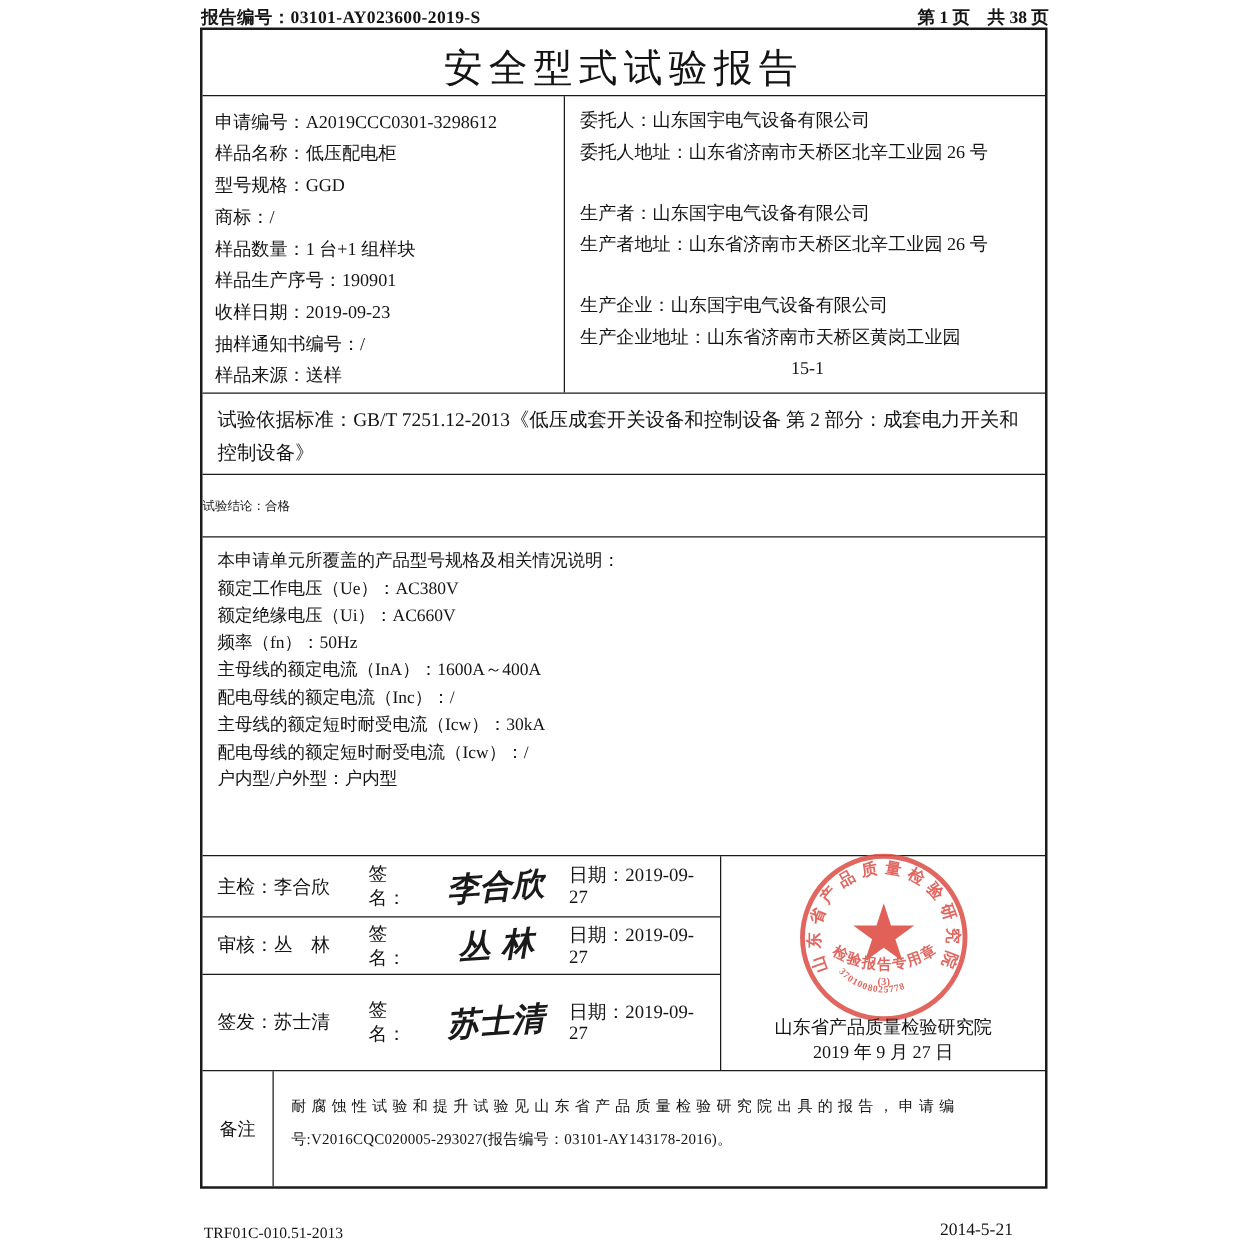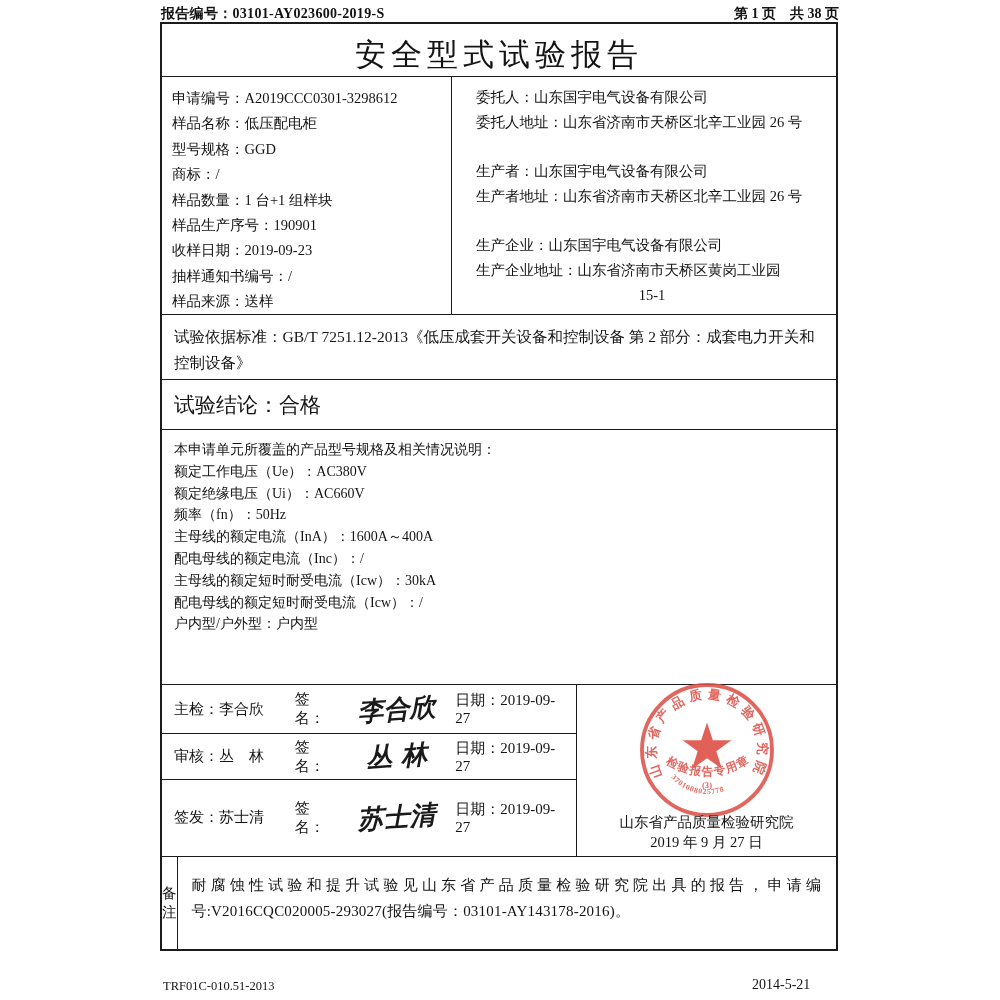--- a/index.html
+++ b/index.html
@@ -18,33 +18,33 @@
 
   
   .doc { position:absolute; left:160px; top:22px; width:678px;
     border:2px solid #1b1b1b; box-sizing:border-box; background:#fff; }
   .row { box-sizing:border-box; border-bottom:1.5px solid #1b1b1b; position:relative; }
   .row:last-child { border-bottom:none; }
 
   .title-row { height:53px; display:flex; align-items:flex-end; justify-content:center; }
   .doc-title { font-size:31px; letter-spacing:5px; font-weight:500; }
 
-  .info-row { height:238px; display:flex;gap:12px; }
+  .info-row { height:238px; display:flex; }
   .info-left { width:290px; box-sizing:border-box; border-right:1.5px solid #1b1b1b;
     padding:9px 6px 0 10px; font-size:14.5px; }
   .info-left .line { line-height:25.4px; }
   .info-right { flex:1; padding:8px 8px 0 12px; font-size:14.5px; box-sizing:border-box; }
   .info-right .grp { margin-bottom:24px; }
   .info-right .line { line-height:25px; }
   .indent-line { text-align:center; line-height:25px; }
 
   .standard-row { height:65px; padding:9px 12px 0 12px; box-sizing:border-box;
     font-size:15.5px; line-height:26px; }
   .conclusion-row { height:50px; display:flex; align-items:center;
-    padding:0 12px; box-sizing:border-box; font-size:21px; }
+    padding:0 0; box-sizing:border-box; font-size:10px; }
 
   .coverage-row { height:255px; padding:9px 12px 12px 12px; box-sizing:border-box; font-size:14px; }
   .coverage-row .line { line-height:21.8px; }
 
   .sig-row { height:172px; display:flex; }
   .sig-left { width:415px; box-sizing:border-box; border-right:1.5px solid #1b1b1b;
     display:flex; flex-direction:column; }
   .sig-line { box-sizing:border-box; border-bottom:1.5px solid #1b1b1b;
     display:flex; align-items:center; padding:0 14px 0 12px; font-size:15px; }
   .sig-line:last-child { border-bottom:none; }
@@ -58,21 +58,21 @@
 
   .stamp-cell { flex:1; position:relative; }
   .stamp-svg { position:absolute; top:-12px; left:50%; transform:translateX(-50%);
     width:154px; height:154px; opacity:0.88; }
   .stamp-caption { position:absolute; bottom:4px; left:0; width:100%; text-align:center;
     font-size:14.5px; line-height:19.5px; }
 
   .remark-row { height:92px; display:flex; }
   .remark-label-cell { width:57px; box-sizing:border-box; border-right:1.5px solid #1b1b1b;
     display:flex; align-items:center; justify-content:center; font-size:14.5px; }
-  .remark-text-cell { flex:1; padding:15px 13px 0 14px; box-sizing:border-box; font-size:15px; }
+  .remark-text-cell { flex:1; padding:15px 13px 0 14px; box-sizing:border-box; font-size:12px; }
   .remark-l1 { letter-spacing:4.2px; line-height:26px; white-space:nowrap; }
   .remark-l2 { letter-spacing:0.2px; line-height:26px; }
 
   .footer-left { position:absolute; left:163px; top:979px; font-size:12.5px; }
   .footer-right { position:absolute; left:752px; top:977px; font-size:14px; }
 </style>
 </head>
 <body>
 
 <div class="topbar">

